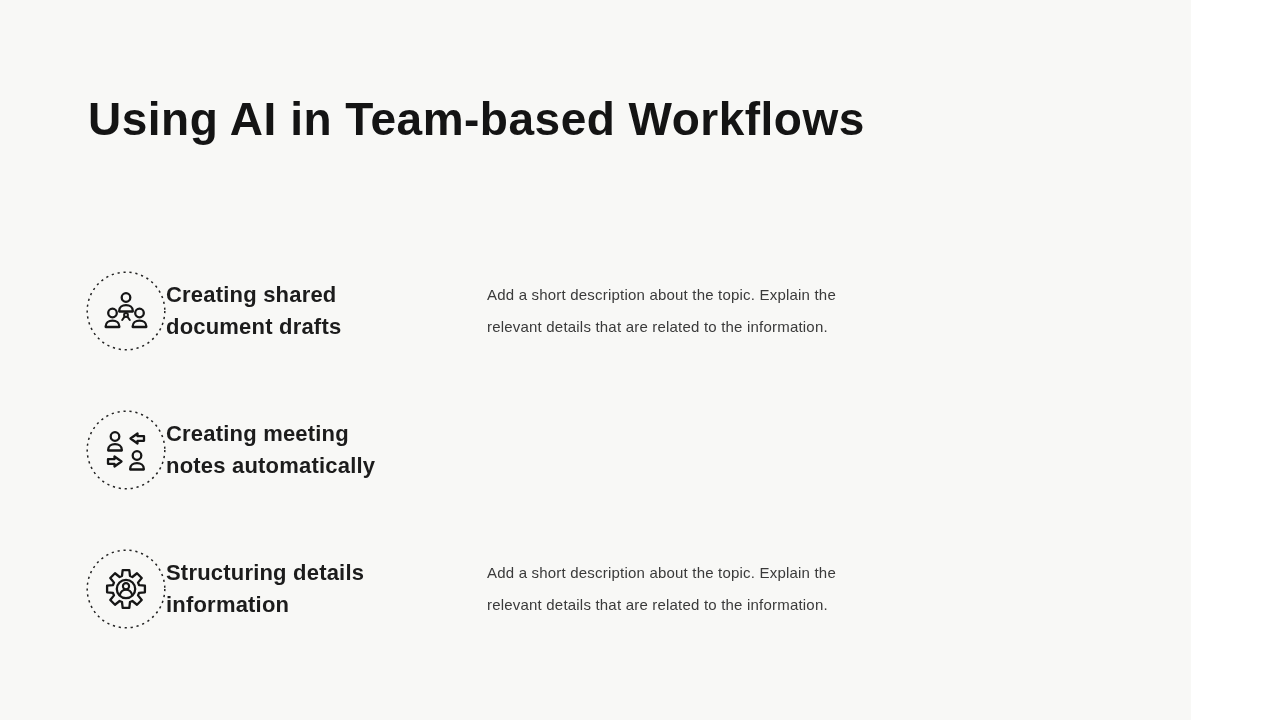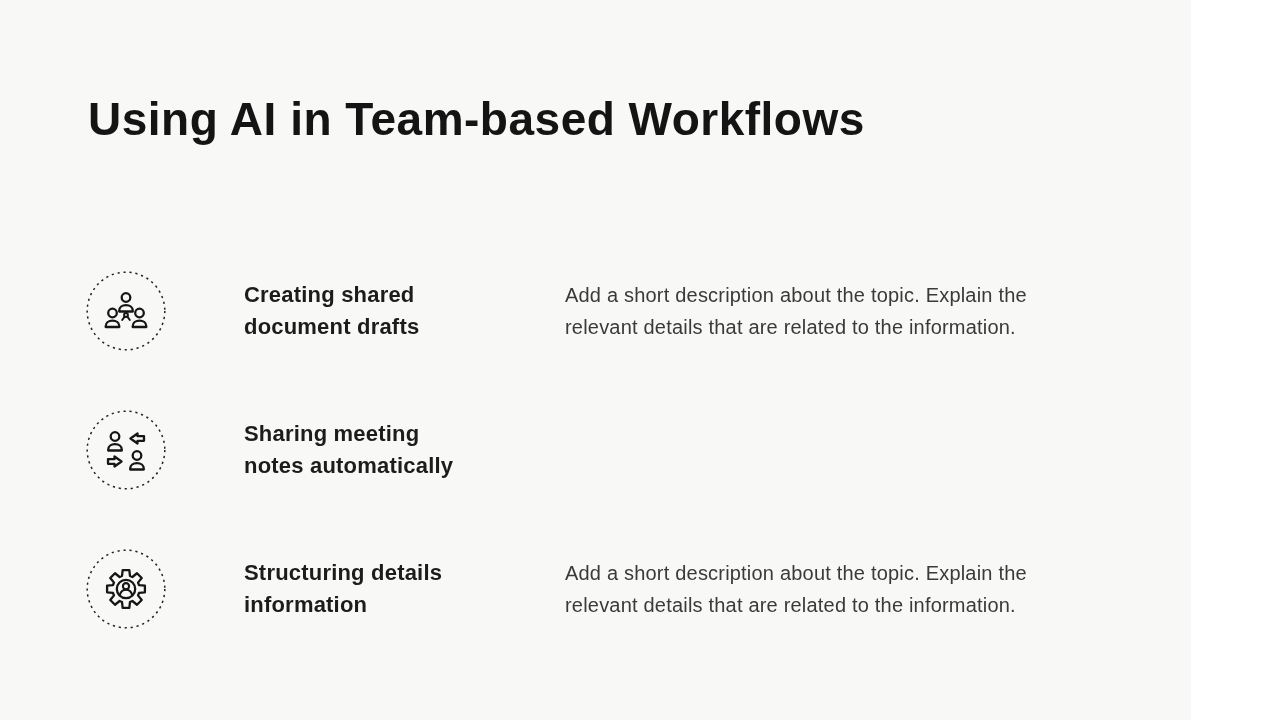--- a/index.html
+++ b/index.html
@@ -41,33 +41,32 @@
     margin-bottom: 59px;
   }
   .icon-circle {
     width: 80px;
     height: 80px;
     flex: 0 0 80px;
     position: relative;
   }
   .icon-circle svg { display: block; }
   .feature-title {
-    margin-left: 78px;
     width: 321px;
     flex: 0 0 321px;
     font-size: 22px;
     line-height: 32px;
     font-weight: 700;
     color: #1c1c1c;
     letter-spacing: 0.2px;
     white-space: pre-line;
   }
   .feature-description {
     flex: 1 1 auto;
-    font-size: 20px;
+    font-size: 15px;
     line-height: 32px;
     font-weight: 400;
     color: #3a3a3a;
     letter-spacing: 0.2px;
     white-space: pre-line;
   }
 </style>
 </head>
 <body>
 
@@ -107,21 +106,21 @@
           <g transform="translate(16,16)" fill="none" stroke="#161616" stroke-width="2.3" stroke-linejoin="round" stroke-linecap="round">
             <circle cx="13" cy="10.5" r="4.3"></circle>
             <path d="M6.2 24.5 v-0.8 c0-3.4 3-5.6 6.8-5.6 s6.8 2.2 6.8 5.6 v0.8 z"></path>
             <path d="M28.5 12.5 L35.5 7.5 V10.2 H42 V14.8 H35.5 V17.5 Z"></path>
             <path d="M19.5 35.5 L12.5 30.5 V33.2 H6 V37.8 H12.5 V40.5 Z"></path>
             <circle cx="35" cy="29.5" r="4.3"></circle>
             <path d="M28.2 43.5 v-0.8 c0-3.4 3-5.6 6.8-5.6 s6.8 2.2 6.8 5.6 v0.8 z"></path>
           </g>
         </svg>
       </div>
-      <div class="feature-title">Sharing meeting
+      <div class="feature-title">Creating meeting
 notes automatically</div>
     </div>
 
     <div class="feature-row">
       <div class="icon-circle">
         <svg width="80" height="80" viewBox="0 0 80 80">
           <circle cx="40" cy="40" r="38.8" fill="none" stroke="#222222" stroke-width="1.5" stroke-dasharray="2.2 3.8"></circle>
           <g transform="translate(16,16)" fill="none" stroke="#161616" stroke-width="2.3" stroke-linejoin="round" stroke-linecap="round">
             <path d="M20.02 10.99 L20.67 5.09 L27.33 5.09 L27.98 10.99 L30.38 11.99 L35.01 8.27 L39.73 12.99 L36.01 17.62 L37.01 20.02 L42.91 20.67 L42.91 27.33 L37.01 27.98 L36.01 30.38 L39.73 35.01 L35.01 39.73 L30.38 36.01 L27.98 37.01 L27.33 42.91 L20.67 42.91 L20.02 37.01 L17.62 36.01 L12.99 39.73 L8.27 35.01 L11.99 30.38 L10.99 27.98 L5.09 27.33 L5.09 20.67 L10.99 20.02 L11.99 17.62 L8.27 12.99 L12.99 8.27 L17.62 11.99 Z"></path>
             <circle cx="24" cy="24" r="9.2"></circle>

